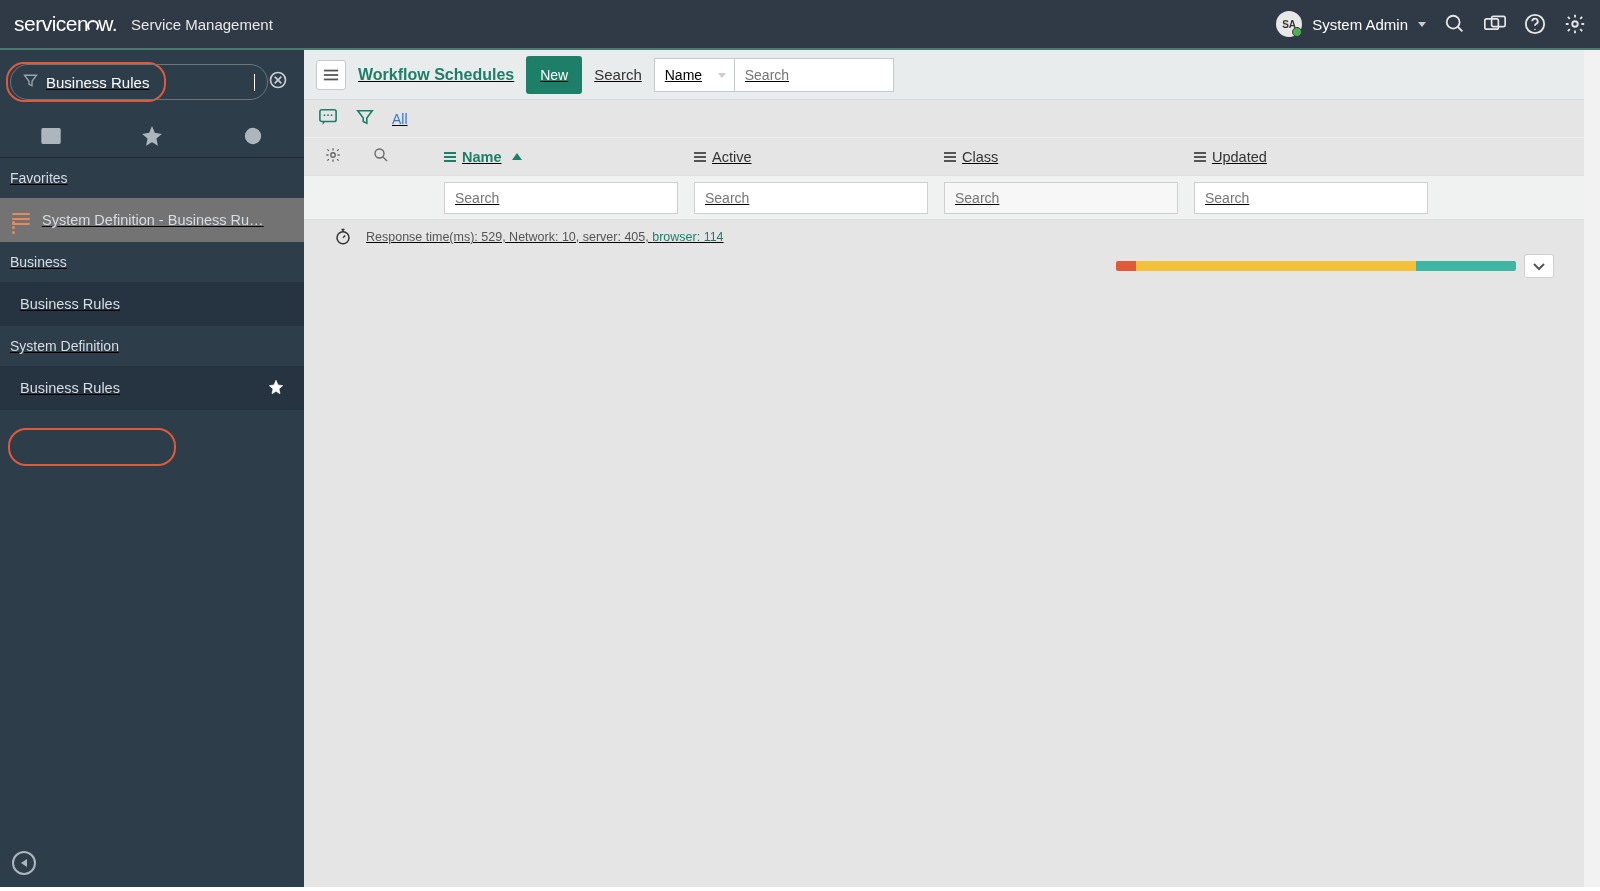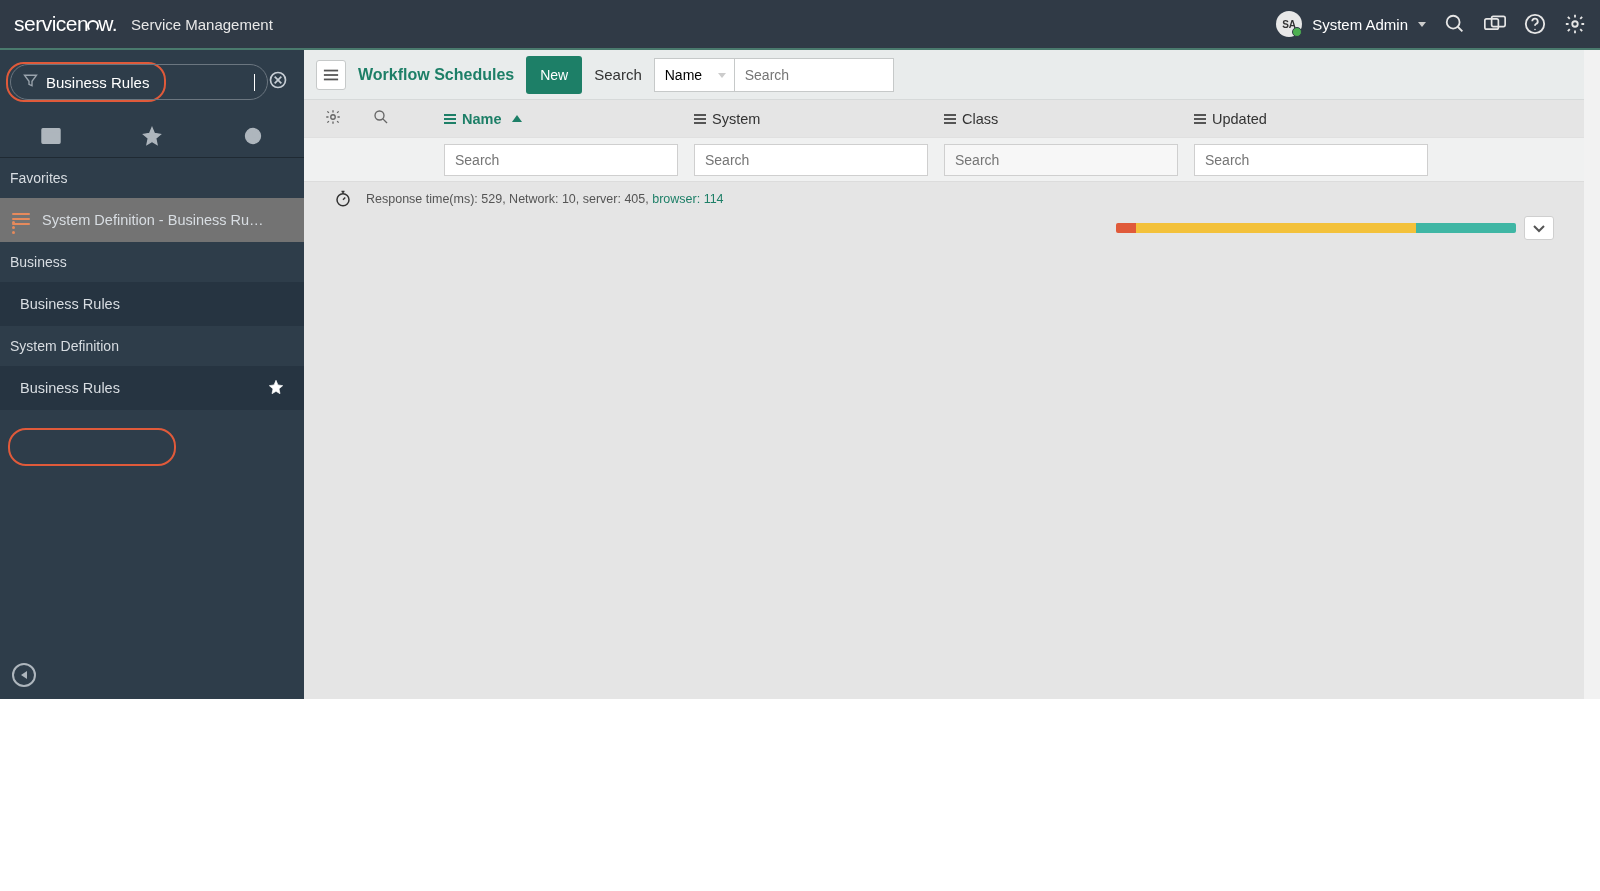--- a/index.html
+++ b/index.html
@@ -14,21 +14,21 @@
 .banner-right { margin-left: auto; display: flex; align-items: center; gap: 18px; }
 .avatar { width: 26px; height: 26px; border-radius: 50%; background: #e8e8e8; color: #333; font-size: 10px; display: flex; align-items: center; justify-content: center; font-weight: bold; position: relative; }
 .avatar::after { content:''; position:absolute; bottom:0; right:0; width:8px; height:8px; background:#4caf50; border-radius:50%; border:1.5px solid #303a46; }
 .user-block { display:flex; align-items:center; gap:10px; cursor:pointer; }
 .user-name { font-size:15px; }
 .caret-down { width:0; height:0; border-left:4px solid transparent; border-right:4px solid transparent; border-top:5px solid #ccc; }
 .bicon { width:22px; height:22px; display:flex; align-items:center; justify-content:center; cursor:pointer; }
 .bicon svg { stroke:#e6e6e6; fill:none; stroke-width:2; }
 
 
-.main { display:flex; height: 649px; }
+.main { display:flex; height: 837px; text-decoration: underline; }
 
 
 .sidebar { width: 304px; background:#2e3d4a; color:#d8dde2; display:flex; flex-direction:column; position:relative; }
 .filter-wrap { padding: 14px 10px 14px 10px; display:flex; align-items:center; }
 .filter-box { flex:1; height:36px; border:1px solid #6b7680; border-radius:18px; background:transparent; display:flex; align-items:center; padding:0 12px; position:relative; }
 .hl-red { position:absolute; border:2.5px solid #e05a3a; border-radius:18px; pointer-events:none; }
 .hl-filter { top:12px; left:6px; width:160px; height:40px; }
 .filter-icon { margin-right:8px; }
 .filter-icon svg { stroke:#9aa4ad; fill:none; stroke-width:1.8; }
 .filter-input { flex:1; background:transparent; border:none; outline:none; color:#fff; font-size:15px; }
@@ -234,20 +234,37 @@
       <span class="srch-lbl">Search</span>
       <div style="display:flex;">
         <div class="select">
           <span>Name</span>
           <span class="caret caret-down"></span>
         </div>
         <input class="srch-inp" placeholder="Search" style="">
       </div>
     </div>
 
+    <div class="crumb-row">
+      <span>
+        <svg width="20" height="18" viewBox="0 0 22 20">
+            <rect x="2" y="2" width="18" height="13" rx="2"></rect>
+            <path d="M8 15 l-3 4 v-4" fill="#1d7f67" stroke="none"></path>
+            <circle cx="7" cy="8" r="1" fill="#1d7f67" stroke="none"></circle>
+            <circle cx="11" cy="8" r="1" fill="#1d7f67" stroke="none"></circle>
+            <circle cx="15" cy="8" r="1" fill="#1d7f67" stroke="none"></circle>
+          </svg>
+      </span>
+      <span>
+        <svg width="18" height="18" viewBox="0 0 20 20">
+            <path d="M2 3h16 L12 11 v6 l-4 -2 v-4 Z"></path>
+          </svg>
+      </span>
+      <a class="crumb-all">All</a>
+    </div>
 
     <div class="colhead-row">
       <div class="col-first">
         <span>
           <svg width="18" height="18" viewBox="0 0 24 24">
               <circle cx="12" cy="12" r="3"></circle>
               <path d="M12 3v3M12 18v3M4.5 4.5l2 2M17.5 17.5l2 2M3 12h3M18 12h3M4.5 19.5l2-2M17.5 6.5l2-2"></path>
             </svg>
         </span>
         <span>
@@ -265,21 +282,21 @@
           </span>
         <span>Name</span>
         <span class="sort-asc"></span>
       </div>
       <div class="colh col-w2">
         <span class="burger">
             <span></span>
             <span></span>
             <span></span>
           </span>
-        <span>System</span>
+        <span>Active</span>
       </div>
       <div class="colh col-w3">
         <span class="burger">
             <span></span>
             <span></span>
             <span></span>
           </span>
         <span>Class</span>
       </div>
       <div class="colh col-w4">

